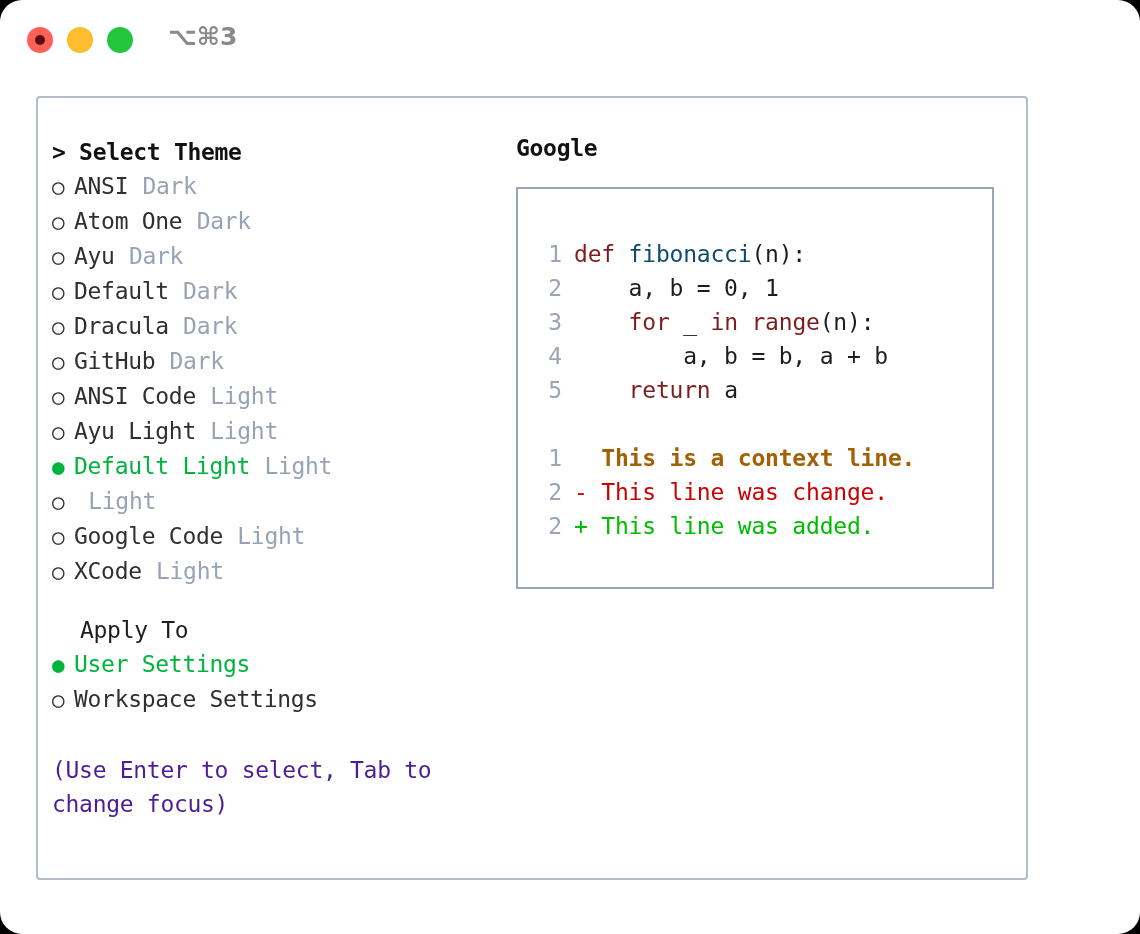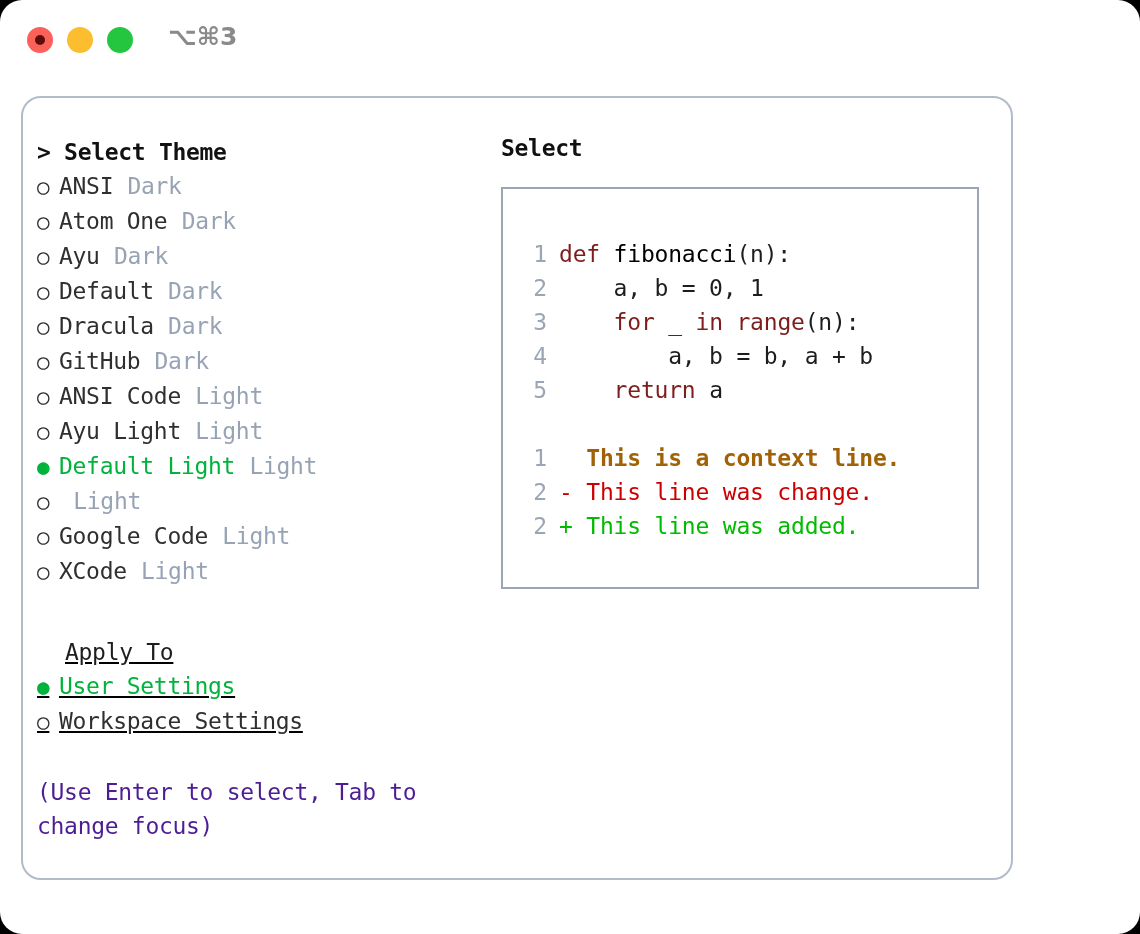--- a/index.html
+++ b/index.html
@@ -60,27 +60,27 @@
     font-weight: 700;
     color: #8a8a8a;
     letter-spacing: 0px;
     font-family: "DejaVu Sans", "Liberation Sans", sans-serif;
     white-space: pre;
   }
 
   
   #content-panel {
     position: absolute;
-    left: 21px;
+    left: 36px;
     top: 96px;
     width: 992px;
     height: 784px;
     box-sizing: border-box;
     border: 2px solid #b2bcc9;
-    border-radius: 20px;
+    border-radius: 4px;
     background: #ffffff;
   }
 
   
   #theme-column {
     position: absolute;
     left: 14px;
     top: 37px;
     width: 450px;
   }
@@ -117,21 +117,21 @@
     color: #2f2f2f;
   }
   .marker.sel { color: #00b33c; }
   .opt-label { color: #2f2f2f; }
   .option-row.selected .opt-label { color: #00b33c; }
   .opt-tag {
     color: #97a3b4;
     margin-left: 0.62em;
   }
 
-  #apply-to-group { margin-top: 46px; text-decoration: underline; }
+  #apply-to-group { margin-top: 24px; }
   #apply-to-heading {
     font-size: 23px;
     font-weight: 400;
     color: #1d1d1d;
     padding-left: 28px;
     line-height: 34px;
     white-space: pre;
     letter-spacing: -0.3px;
   }
 
@@ -172,21 +172,21 @@
   }
   .ln {
     display: inline-block;
     width: 26px;
     flex: 0 0 26px;
     text-align: right;
     color: #9aa6b5;
     margin-right: 12px;
   }
   .tok-kw   { color: #7f1d1d; }
-  .tok-fn   { color: #000000; }
+  .tok-fn   { color: #0c4a6e; }
   .tok-txt  { color: #1d1d1d; }
   .tok-ctx  { color: #a16207; font-weight: bold; }
   .tok-del  { color: #cc0000; }
   .tok-add  { color: #00bb00; }
   #diff-block { margin-top: 34px; }
 </style>
 </head>
 <body>
 
 <div id="window-frame">
@@ -222,21 +222,21 @@
         <div id="apply-to-list">
             <div class="option-row selected"><span class="marker sel">●</span><span class="opt-label">User Settings</span></div>
             <div class="option-row"><span class="marker">○</span><span class="opt-label">Workspace Settings</span></div>
           </div>
       </div>
 
       <div id="hint-text">(Use Enter to select, Tab to change focus)</div>
     </div>
 
     <div id="preview-column">
-      <div id="preview-heading">Select</div>
+      <div id="preview-heading">Google</div>
       <div id="preview-box">
         <div id="code-block">
             <div class="code-line"><span class="ln">1</span><span class="tok-kw">def </span><span class="tok-fn">fibonacci</span><span class="tok-txt">(n):</span></div>
             <div class="code-line"><span class="ln">2</span><span class="tok-txt">    a, b = 0, 1</span></div>
             <div class="code-line"><span class="ln">3</span><span class="tok-txt">    </span><span class="tok-kw">for</span><span class="tok-txt"> _ </span><span class="tok-kw">in range</span><span class="tok-txt">(n):</span></div>
             <div class="code-line"><span class="ln">4</span><span class="tok-txt">        a, b = b, a + b</span></div>
             <div class="code-line"><span class="ln">5</span><span class="tok-txt">    </span><span class="tok-kw">return</span><span class="tok-txt"> a</span></div>
           </div>
         <div id="diff-block">
             <div class="code-line"><span class="ln">1</span><span class="tok-ctx">  This is a context line.</span></div>

